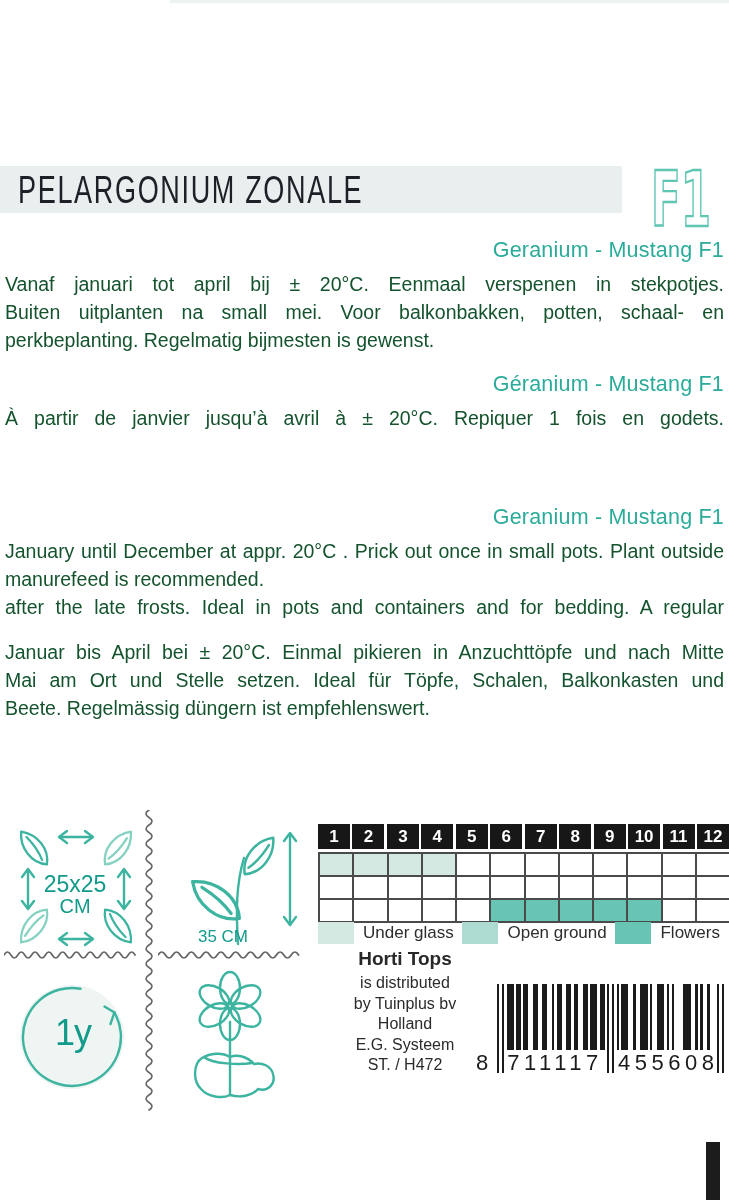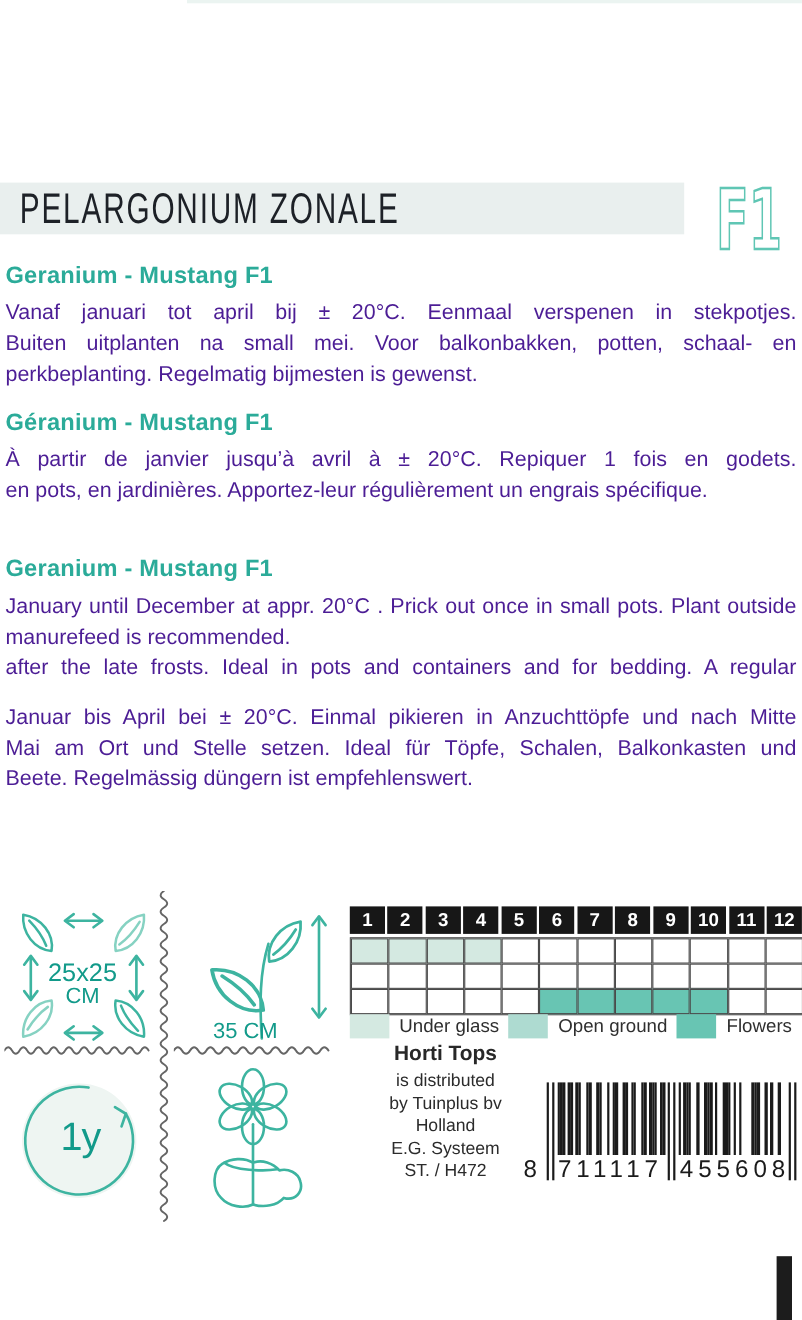--- a/index.html
+++ b/index.html
@@ -13,31 +13,31 @@
   
   .header-bar{left:0;top:166px;width:622px;height:47px;background:#e9efee;display:flex;align-items:center;}
   .header-title{
     font-size:33px;color:#1d2127;font-weight:500;letter-spacing:2px;white-space:nowrap;
     transform:scale(0.82,1.18);transform-origin:left center;margin-left:18px;
   }
   .f1-badge{left:646px;top:158px;width:70px;height:86px;}
   
   .section{left:5px;width:719px;}
   .sec-nl{top:238px;} .sec-fr{top:372px;} .sec-en{top:505px;} .sec-de{top:638px;}
-  .sec-heading{font-size:21.5px;font-weight:bold;color:#2bab99;margin:0 0 7px 0;letter-spacing:.2px;}
-  .sec-body{font-size:19.5px;line-height:28.2px;color:#4c1d95;}
+  .sec-heading{font-size:21.5px;font-weight:normal;color:#2bab99;margin:0 0 7px 0;letter-spacing:.2px;text-align:right;}
+  .sec-body{font-size:19.5px;line-height:28.2px;color:#14532d;}
   .bodyline{text-align:justify;text-align-last:justify;white-space:normal;}
   .bodyline.last{text-align-last:left;}
   
   .icon-cell{overflow:visible;}
   svg{display:block;}
   .icon-label{color:#129a8a;font-weight:normal;text-align:center;line-height:1.05;}
   .spacing-label{left:40px;top:872px;width:70px;font-size:23px;}
   .spacing-label .sub{font-size:20px;}
-  .height-label{left:178px;top:928px;width:90px;font-size:20px;text-align:center;}
+  .height-label{left:178px;top:928px;width:90px;font-size:17px;text-align:center;}
   .cycle-label{left:8px;top:1014px;width:130px;font-size:36px;letter-spacing:-1px;}
   
   .months{left:318px;top:824px;width:411px;height:25px;display:grid;grid-template-columns:repeat(12,1fr);column-gap:2.5px;}
   .month-cell{background:#171717;color:#fff;font-weight:bold;font-size:17px;display:flex;align-items:center;justify-content:center;}
   .cal-table{left:318px;top:852px;width:411px;display:grid;grid-template-columns:repeat(12,1fr);border:1.5px solid #4a4a4a;}
   .cal-cell{height:21px;border:0.8px solid #4a4a4a;}
   .legend{left:318px;top:922px;width:402px;display:flex;justify-content:space-between;align-items:flex-start;}
   .legend-item{display:flex;align-items:center;}
   .legend-swatch{width:36px;height:22px;margin-right:9px;}
   .legend-label{font-size:17px;color:#2e2e2e;}
@@ -78,21 +78,20 @@
   <div class="sec-body">
       <div class="bodyline">Vanaf januari tot april bij ± 20°C. Eenmaal verspenen in stekpotjes.</div>
       <div class="bodyline">Buiten uitplanten na small mei. Voor balkonbakken, potten, schaal- en</div>
       <div class="bodyline last">perkbeplanting. Regelmatig bijmesten is gewenst.</div>
     </div>
 </div>
 <div class="abs section sec-fr">
   <div class="sec-heading">Géranium - Mustang F1</div>
   <div class="sec-body">
       <div class="bodyline">À partir de janvier jusqu’à avril à ± 20°C. Repiquer 1 fois en godets.</div>
-      <div class="bodyline last">en pots, en jardinières. Apportez-leur régulièrement un engrais spécifique.</div>
     </div>
 </div>
 <div class="abs section sec-en">
   <div class="sec-heading">Geranium - Mustang F1</div>
   <div class="sec-body">
       <div class="bodyline">January until December at appr. 20°C . Prick out once in small pots. Plant outside</div>
       <div class="bodyline last">manurefeed is recommended.</div>
       <div class="bodyline">after the late frosts. Ideal in pots and containers and for bedding. A regular</div>
     </div>
 </div>

